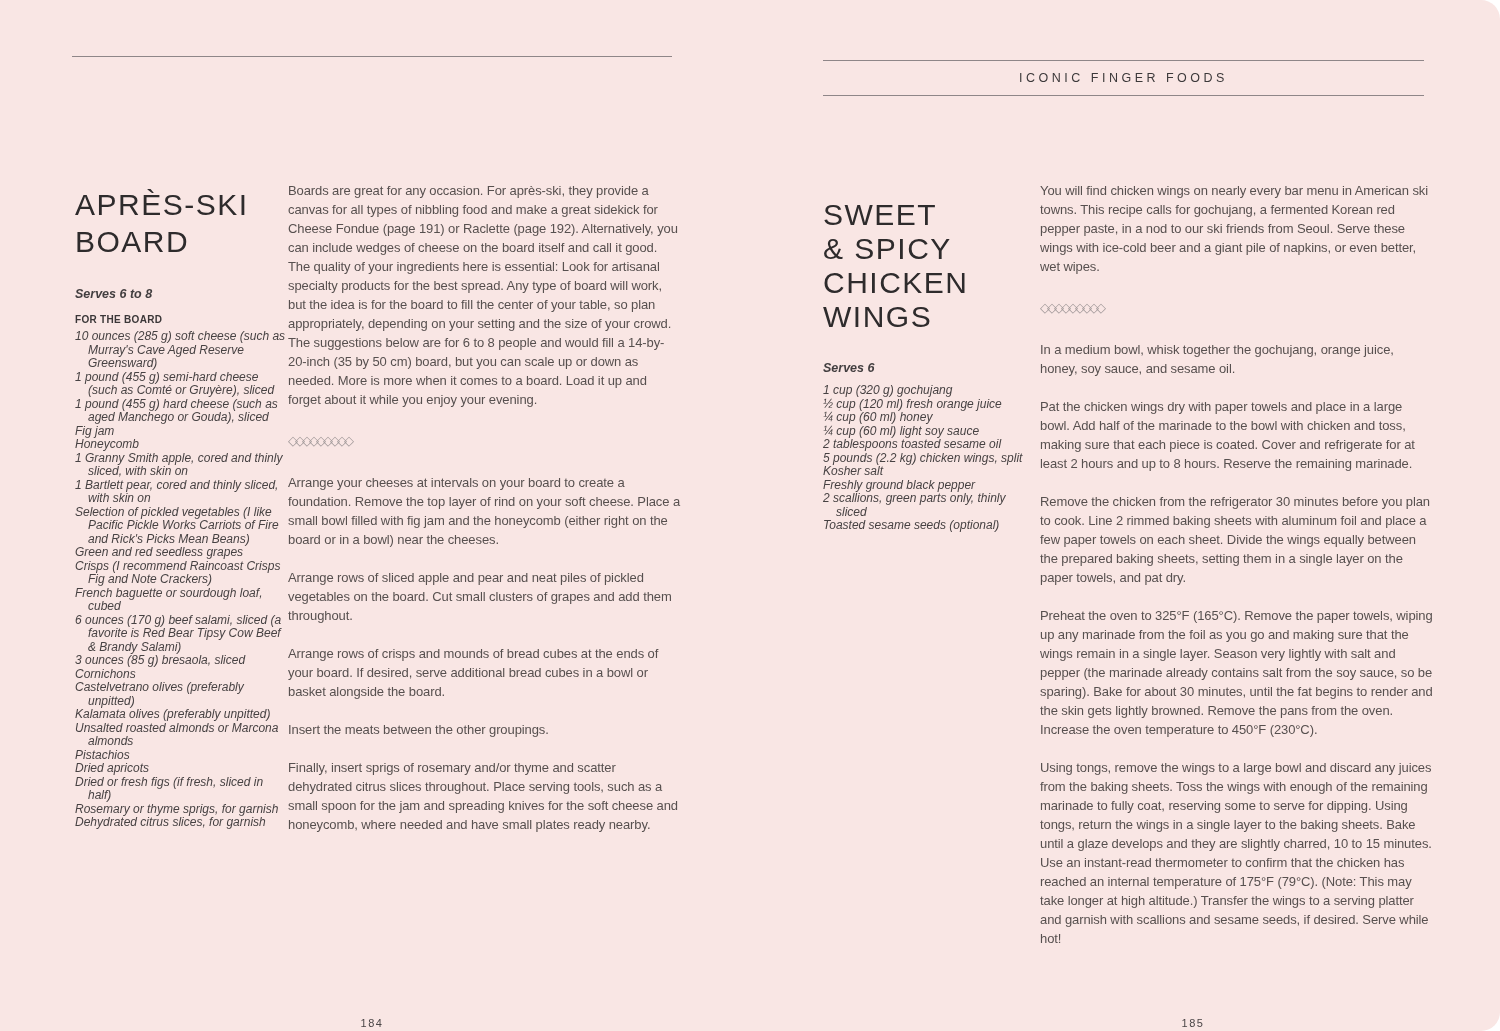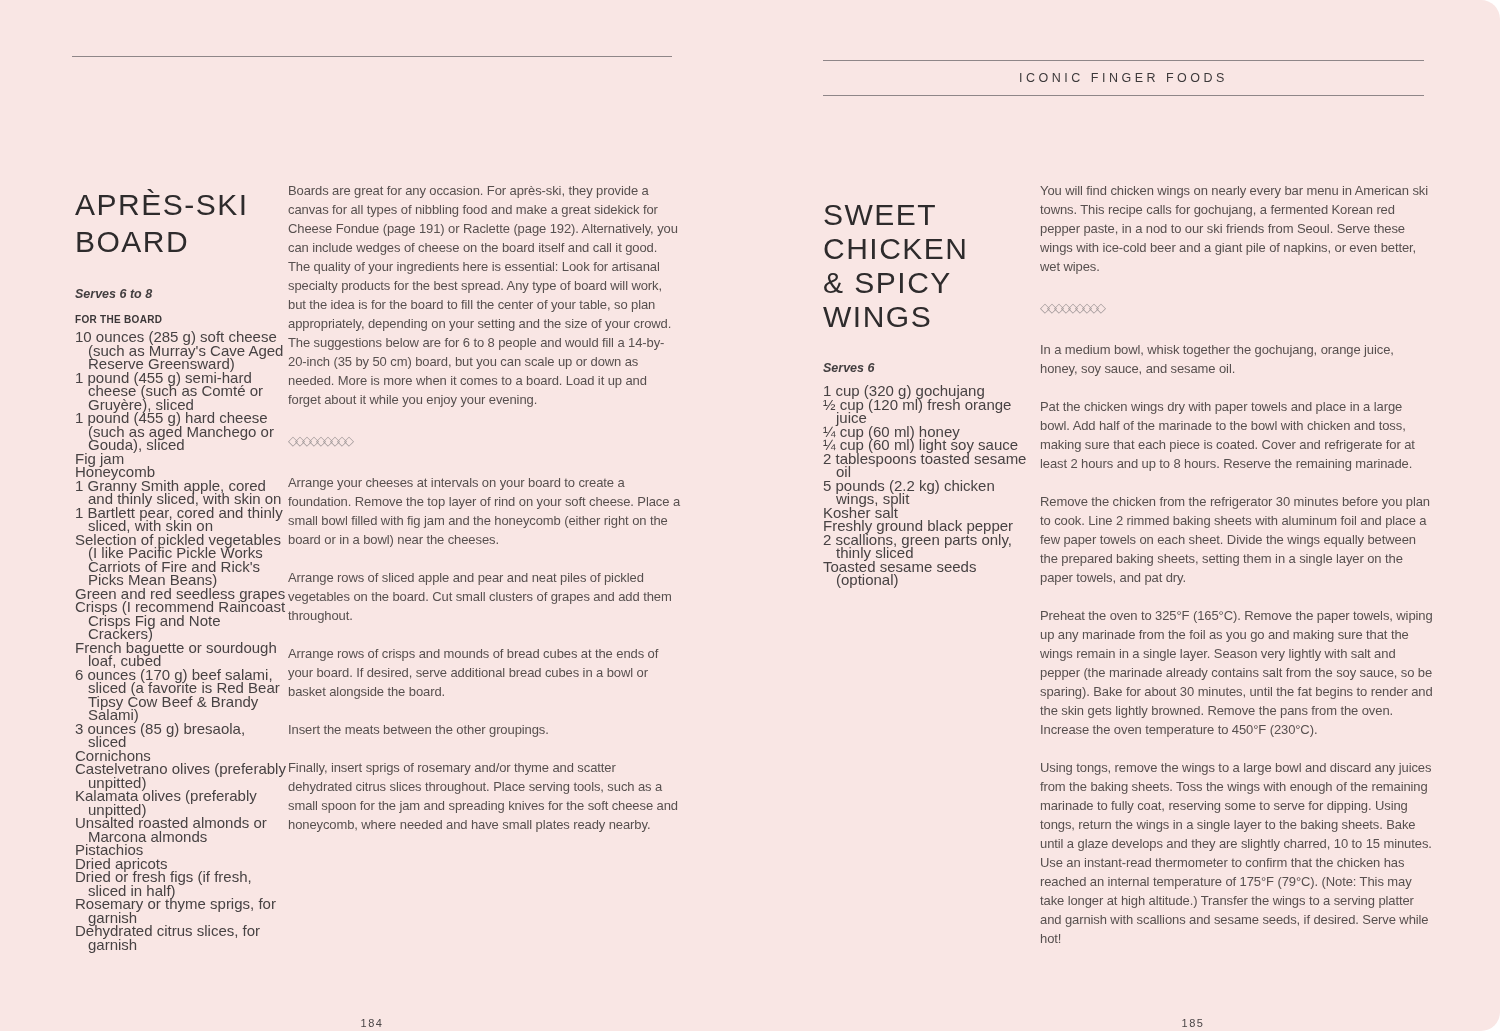--- a/index.html
+++ b/index.html
@@ -34,21 +34,21 @@
   }
 
   
   .col-narrow{position:absolute;width:212px;}
   .page-left .col-narrow{left:75px;top:186px;}
   .page-right .col-narrow{left:72px;top:186px;margin-top:12px;}
   .recipe-title{color:var(--heading);font-size:30px;line-height:37px;letter-spacing:1.5px;font-weight:400;}
   .page-right .recipe-title{line-height:34px;}
   .serves{margin-top:27px;font-style:italic;font-weight:bold;font-size:12.5px;color:#423e3f;}
   .ing-header{margin-top:13px;font-size:10px;font-weight:bold;letter-spacing:0.3px;color:#3b3738;}
-  .ing-list{margin-top:5px;font-size:15px;line-height:13.5px;color:var(--ink);}
+  .ing-list{margin-top:5px;font-size:12px;line-height:13.5px;color:var(--ink);font-style:italic;}
   .page-right .ing-list{margin-top:9px;}
   .ing{padding-left:13px;text-indent:-13px;}
 
   
   .col-body{position:absolute;width:394px;font-size:13px;line-height:19px;color:var(--text);letter-spacing:-0.1px;}
   .page-left .col-body{left:288px;top:181px;}
   .page-right .col-body{left:289px;top:181px;}
   .col-body .para{margin:0 0 0 0;}
   .col-body .para + .para{margin-top:19px;}
   .divider{
@@ -121,22 +121,22 @@
   </div>
 
   <div class="page page-right">
     <div class="rule rule-top"></div>
     <div class="running-header">ICONIC FINGER FOODS</div>
     <div class="rule rule-bottom"></div>
 
     <div class="col-narrow">
       <div class="recipe-title">
           <div class="title-line">SWEET</div>
+          <div class="title-line">&amp; SPICY</div>
           <div class="title-line">CHICKEN</div>
-          <div class="title-line">&amp; SPICY</div>
           <div class="title-line">WINGS</div>
         </div>
       <div class="serves">Serves 6</div>
       <div class="ing-list">
           <div class="ing">1 cup (320 g) gochujang</div>
           <div class="ing">½ cup (120 ml) fresh orange juice</div>
           <div class="ing">¼ cup (60 ml) honey</div>
           <div class="ing">¼ cup (60 ml) light soy sauce</div>
           <div class="ing">2 tablespoons toasted sesame oil</div>
           <div class="ing">5 pounds (2.2 kg) chicken wings, split</div>

